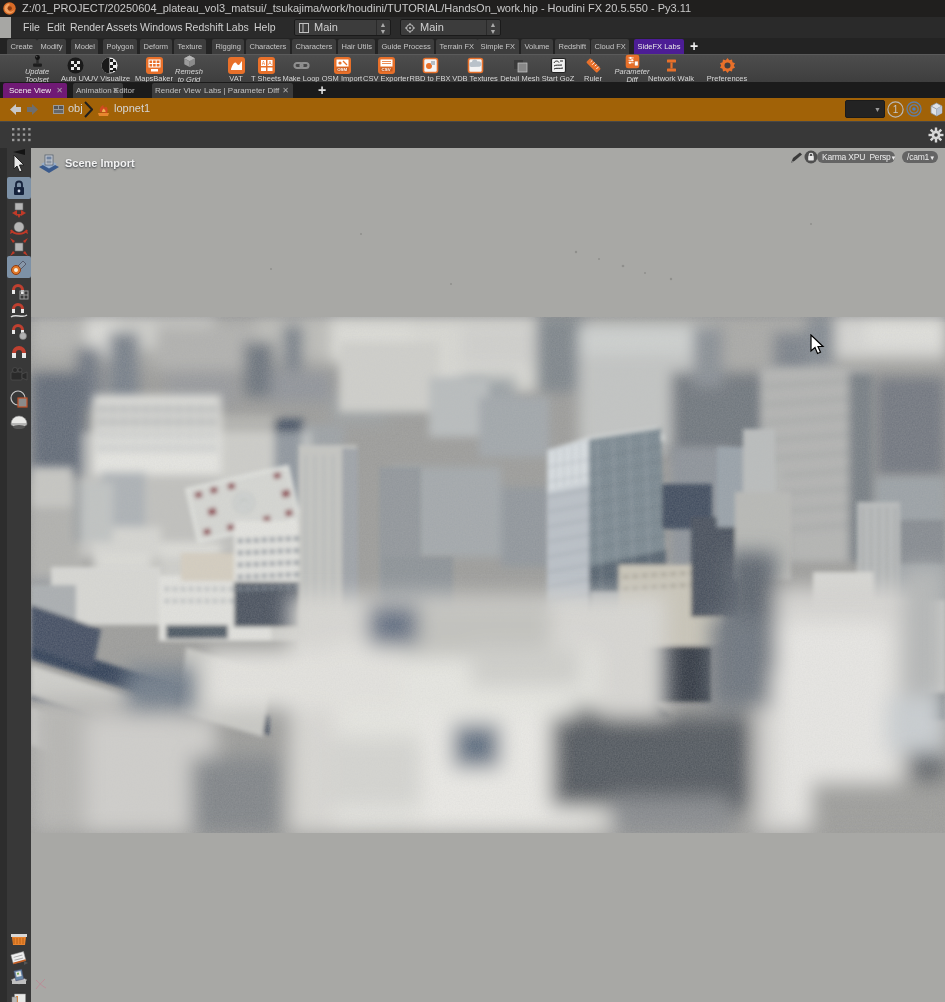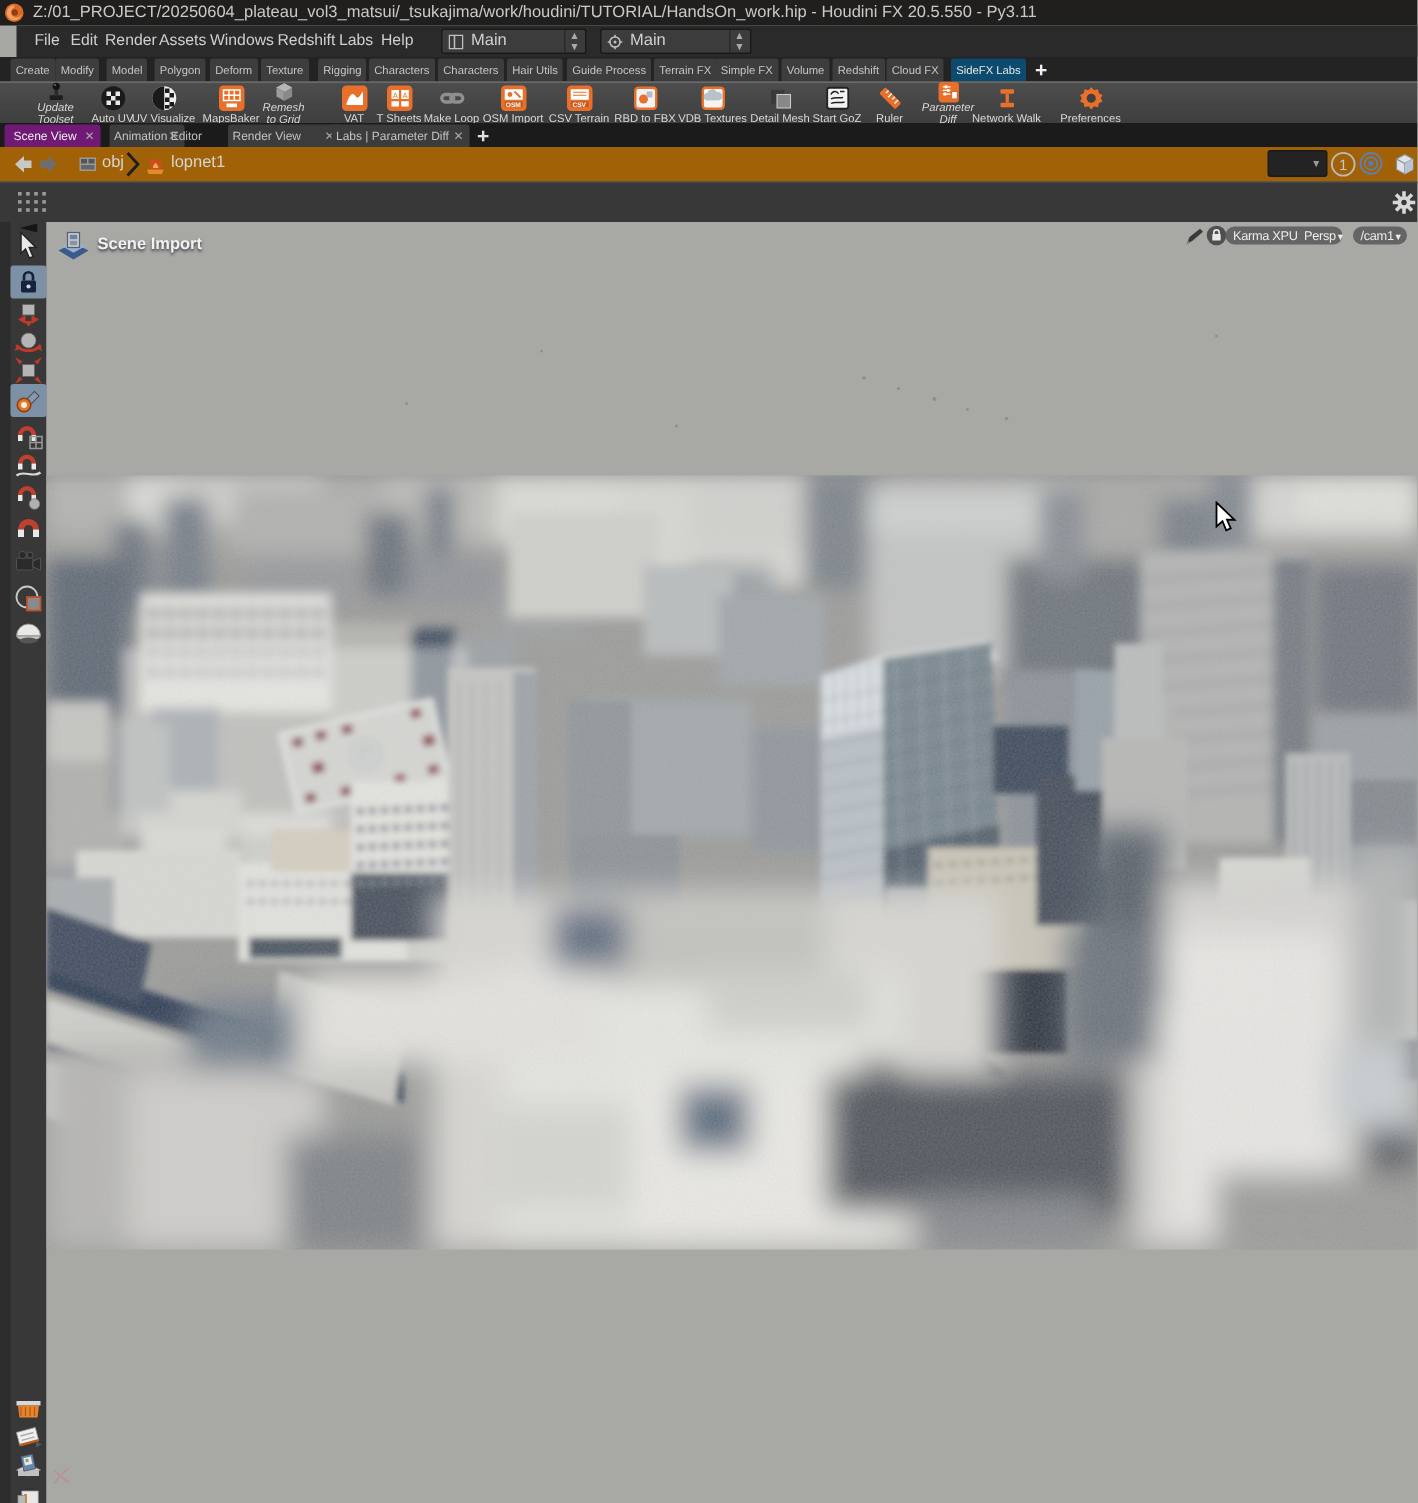--- a/index.html
+++ b/index.html
@@ -22,21 +22,21 @@
     line-height:15px; }
   .combo .spin { position:absolute; right:1px; top:0; width:13px; height:15px;
     border-left:1px solid #2a2a2a; color:#aaa; font-size:7px; text-align:center;
     line-height:7px; padding-top:1px;}
 
   
   #shelftabs { position:absolute; left:0; top:38px; width:945px; height:16px;
     background:#232323; font-size:7.5px; color:#c6c6c6; }
   #shelftabs .t { position:absolute; top:1px; height:15px; line-height:15px;
     background:#3d3d3d; padding:0 3.5px; border-radius:2px 2px 0 0; white-space:nowrap; }
-  #shelftabs .t.sel { background:#0c4a6e; color:#e8e8e8; }
+  #shelftabs .t.sel { background:#4c1d95; color:#e8e8e8; }
   #shelftabs .plus { position:absolute; top:0; color:#dadada; font-size:14px; font-weight:bold; }
 
   
   #shelftools { position:absolute; left:0; top:54px; width:945px; height:28px;
     background:linear-gradient(#4d4d4d,#3e3e3e); border-top:1px solid #5a5a5a; }
   .tool { position:absolute; top:0px; width:56px; height:28px; color:#d8d8d8;
     font-size:7.5px; line-height:7.5px; text-align:center; }
   .tool .ic { position:absolute; top:2px; left:50%; margin-left:-8.5px; width:17px; height:17px; }
   .tool .lb { position:absolute; bottom:1px; left:-6px; right:-6px; }
   .tool.two .ic { top:-2px; transform:scale(0.8); }
@@ -252,21 +252,21 @@
     <div class="tool" style="left:358px">
       <div class="ic"><div class="oi"></div><svg style="position:relative" width="17" height="17" viewBox="0 0 17 17">
             <rect x="2.5" y="2.5" width="12" height="7" fill="#fff"></rect>
             <rect x="2.5" y="10.5" width="12" height="4" fill="#c85a1e"></rect>
             <text x="3.6" y="14" font-size="4.4" fill="#fff" font-family="Liberation Sans" font-weight="bold">CSV</text>
             <g stroke="#e8702a" stroke-width="0.8">
               <line x1="4" y1="4.5" x2="13" y2="4.5"></line>
               <line x1="4" y1="6.5" x2="13" y2="6.5"></line>
             </g>
           </svg></div>
-        <div class="lb">CSV Terrain</div>
+        <div class="lb">CSV Exporter</div>
       </div>
     <div class="tool" style="left:402px">
       <div class="ic"><svg width="17" height="17" viewBox="0 0 17 17">
             <rect x="1.5" y="1.5" width="14" height="14" rx="2" fill="#f4f4f4" stroke="#e8702a" stroke-width="1.6"></rect>
             <circle cx="7" cy="9" r="3" fill="#e8702a"></circle>
             <rect x="9" y="4" width="4" height="4" fill="#b5bec6"></rect>
           </svg></div>
         <div class="lb">RBD to FBX</div>
       </div>
     <div class="tool" style="left:447px">
@@ -338,21 +338,21 @@
             <circle cx="8.5" cy="8.5" r="3" fill="#3f3f3f"></circle>
           </svg></div>
         <div class="lb">Preferences</div>
       </div>
   </div>
 
   <div id="panetabs">
     <div class="pt sel" style="left:3px;  width:64px; padding-left:6px">Scene View<span class="x">✕</span></div>
     <div class="pt" style="left:73px; width:50px; padding-left:3px">Animation Editor<span class="x">✕</span></div>
     <div class="pt" style="left:152px; width:75px; padding-left:3px">Render View<span class="x">✕</span></div>
-    <div class="pt" style="left:221px; width:92px; padding-left:3px">Labs | Parameter Diff<span class="x">✕</span></div>
+    <div class="pt" style="left:201px; width:92px; padding-left:3px">Labs | Parameter Diff<span class="x">✕</span></div>
     <div class="plus" style="left:318px">+</div>
   </div>
 
   <div id="pathbar">
     <svg class="abs" style="left:6px;top:4px" width="36" height="15" viewBox="0 0 36 15">
       <path d="M10 2 L4 7.5 L10 13 L10 10 L15 10 L15 5 L10 5 Z" fill="#c8c8c8"></path>
       <path d="M26 2 L32 7.5 L26 13 L26 10 L21 10 L21 5 L26 5 Z" fill="#6e6e6e"></path>
     </svg>
     <svg class="abs" style="left:52px;top:5px" width="13" height="13" viewBox="0 0 13 13">
       <rect x="1" y="2" width="11" height="9" fill="#9a9a9a"></rect>

